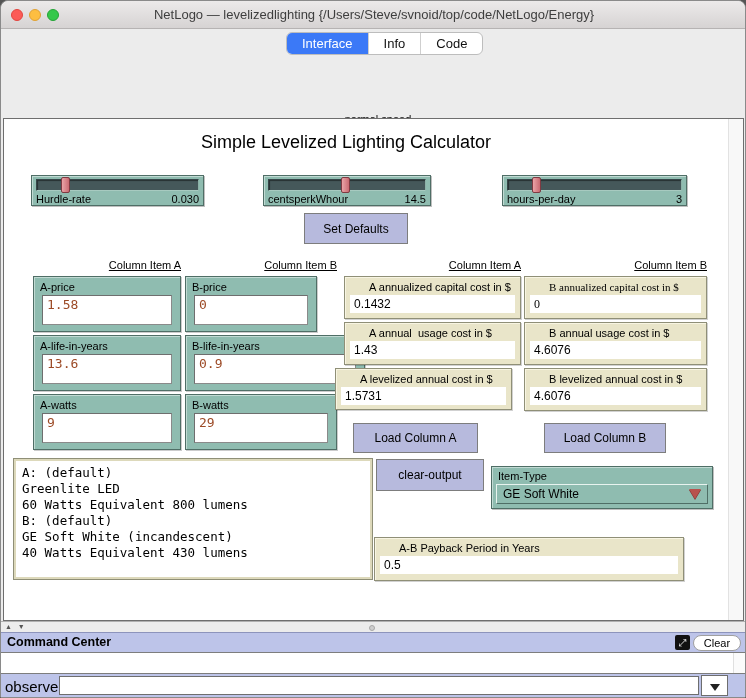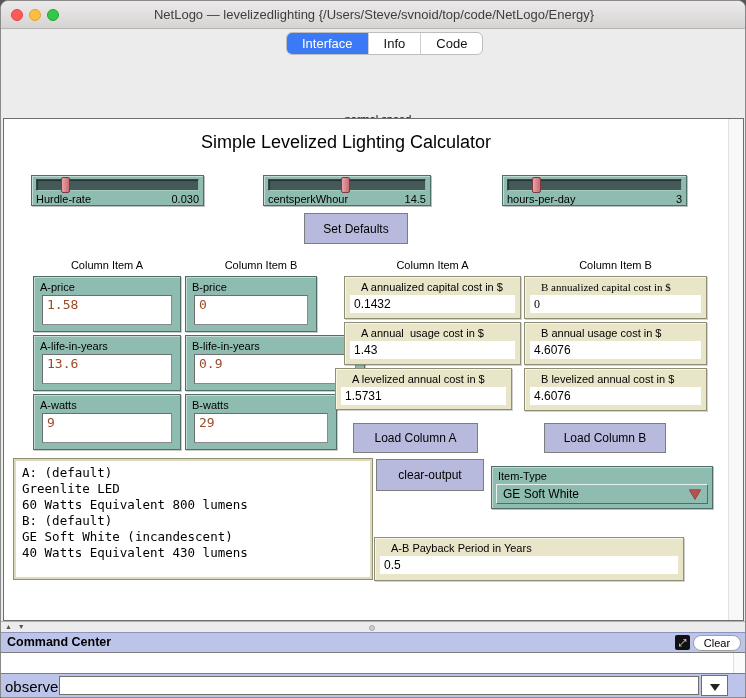--- a/index.html
+++ b/index.html
@@ -84,37 +84,37 @@
   #slider-0 { left:30px;  top:174px; width:173px; } #slider-0 .nl-handle { left:15%; }
   #slider-1 { left:262px; top:174px; width:168px; } #slider-1 .nl-handle { left:46%; }
   #slider-2 { left:501px; top:174px; width:185px; } #slider-2 .nl-handle { left:14%; }
   .nl-button { position:absolute; background:#b7badd; border:1px solid #7d7d7d;
     box-shadow:inset 1px 1px 0 #dadcf1, inset -1px -1px 0 #9成96bd, 1px 1px 2px rgba(0,0,0,.25);
     display:flex; align-items:center; justify-content:center; font-size:12px; color:#000; }
   #btn-setdef { left:303px; top:212px; width:104px; height:31px; }
   #btn-load-a { left:352px; top:422px; width:125px; height:30px; }
   #btn-load-b { left:543px; top:422px; width:122px; height:30px; }
   #btn-clear-output { left:375px; top:458px; width:108px; height:32px; }
-  .col-header { position:absolute; font-size:11px; color:#000; text-align:center; }
+  .col-header { position:absolute; font-size:11px; color:#000; text-align:right;text-decoration:underline; }
   #ih-a { left:32px;  top:258px; width:148px; }
   #ih-b { left:184px; top:258px; width:152px; }
   #mh-a { left:343px; top:258px; width:177px; }
   #mh-b { left:523px; top:258px; width:183px; }
   .nl-input { position:absolute; width:148px; height:56px; background:#8fbcb0; border:1px solid #4f6e66;
     box-shadow:1px 1px 0 rgba(0,0,0,.2), inset 1px 1px 0 rgba(255,255,255,.45); }
   .nl-input .lbl { font-size:11px; color:#000; padding:4px 6px 2px; white-space:pre; }
   .nl-input .field { margin:0 8px; height:30px; background:#fff; border:1px solid #8a8a8a;
     border-top-color:#6e6e6e; border-left-color:#6e6e6e;
     font-family:"DejaVu Sans Mono", monospace; font-size:13px; color:#9c4a26; padding:1px 4px; }
   #in-0 { left:32px;  top:275px; } #in-1 { left:184px; top:275px; width:132px; }
   #in-2 { left:32px;  top:334px; } #in-3 { left:184px; top:334px; width:180px; }
   #in-4 { left:32px;  top:393px; } #in-5 { left:184px; top:393px; width:152px; }
   .nl-monitor { position:absolute; background:#e9e5c9; border:1px solid #8f8f77;
     box-shadow:1px 1px 0 rgba(0,0,0,.18), inset 1px 1px 0 #f8f5e2; }
-  .nl-monitor .lbl { font-size:11px; color:#000; padding:4px 16px 1px; white-space:pre; }
+  .nl-monitor .lbl { font-size:11px; color:#000; padding:4px 24px 1px; white-space:pre; }
   .nl-monitor .val { margin:1px 5px 0; height:18px; background:#fff; font-size:12px;
     color:#000; padding:2px 4px; }
   #mon-0 { left:343px; top:275px; width:177px; height:43px; }
   #mon-1 { left:523px; top:275px; width:183px; height:43px;font-family:Liberation Serif, serif; }
   #mon-2 { left:343px; top:321px; width:177px; height:43px; }
   #mon-3 { left:523px; top:321px; width:183px; height:43px; }
   #mon-4 { left:334px; top:367px; width:177px; height:42px; }
   #mon-5 { left:523px; top:367px; width:183px; height:43px; }
   #mon-payback { left:373px; top:536px; width:310px; height:44px; }
   .nl-chooser { position:absolute; left:490px; top:465px; width:222px; height:43px;

